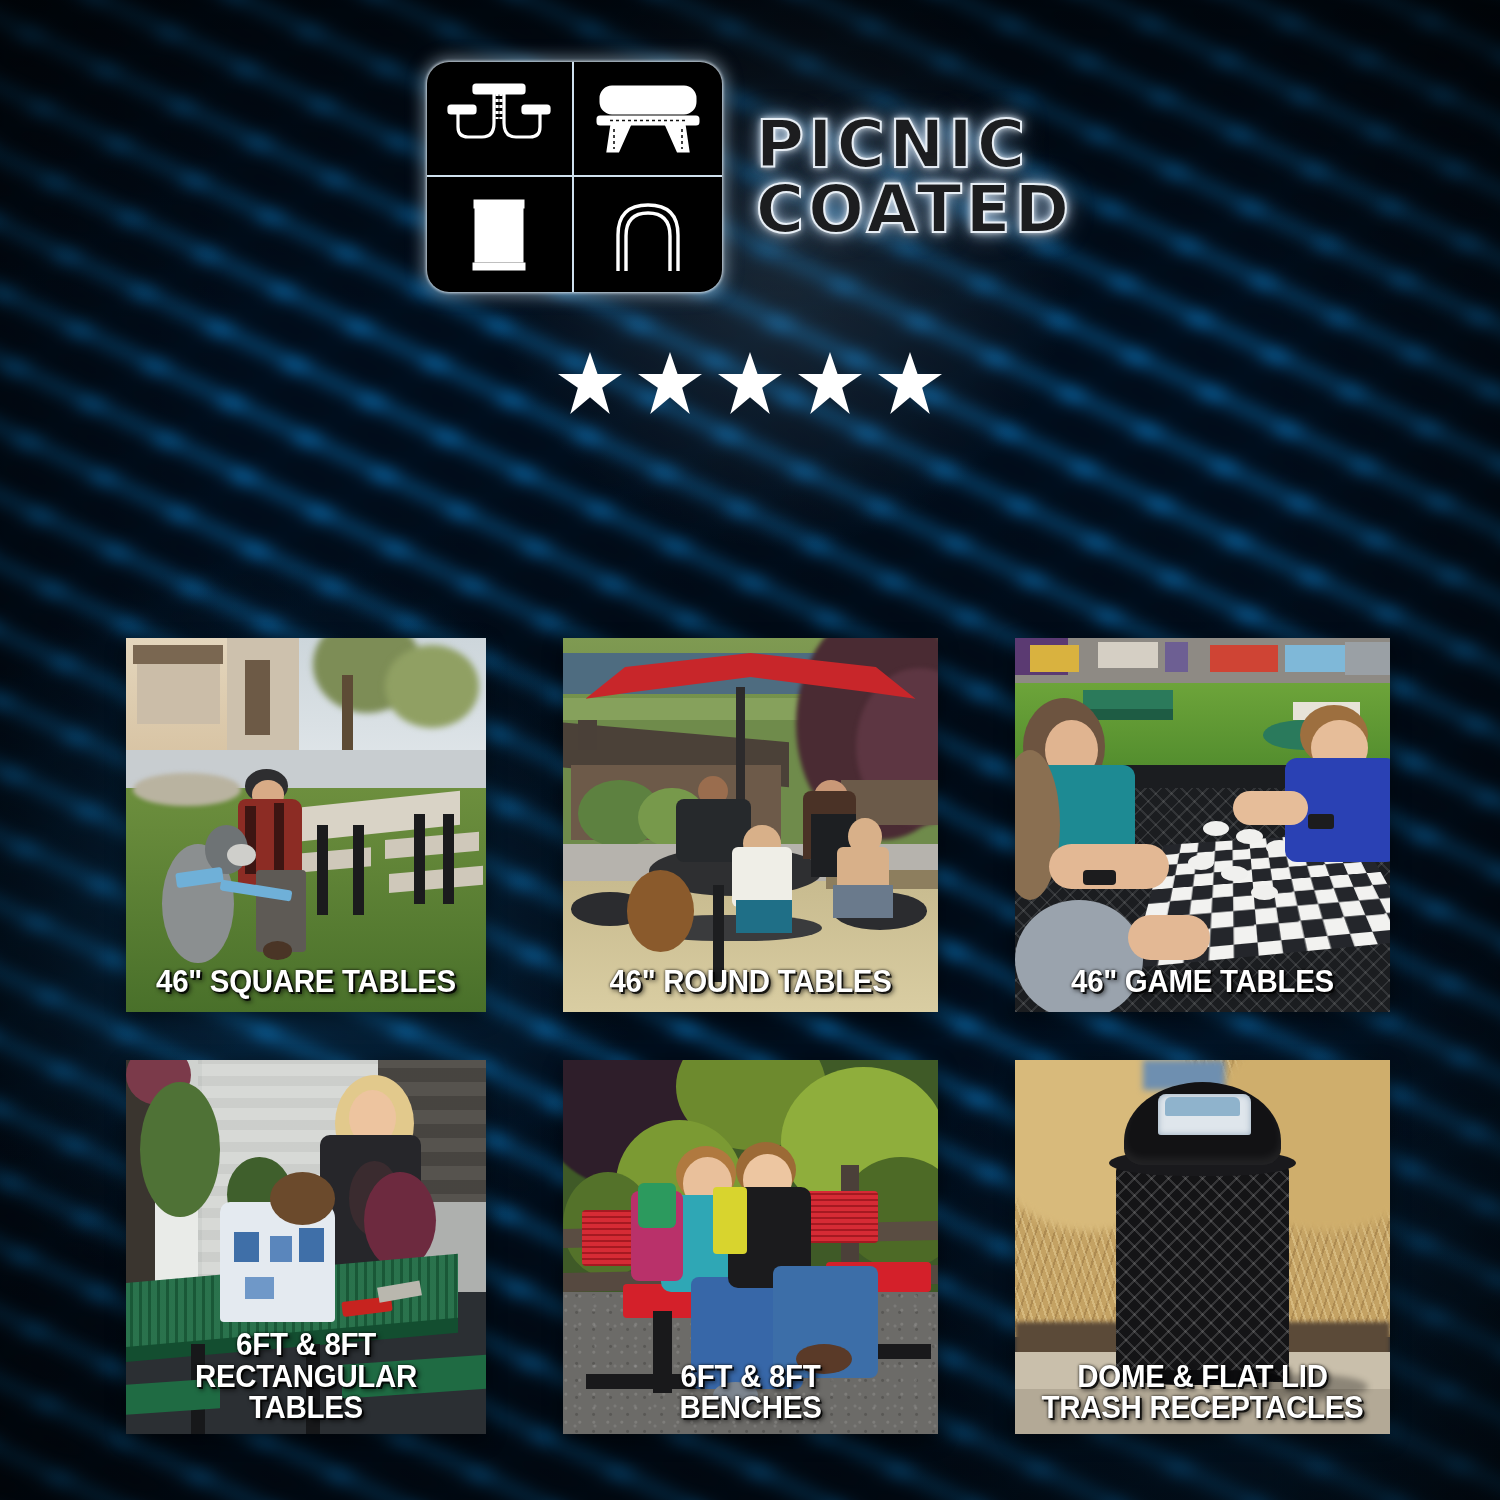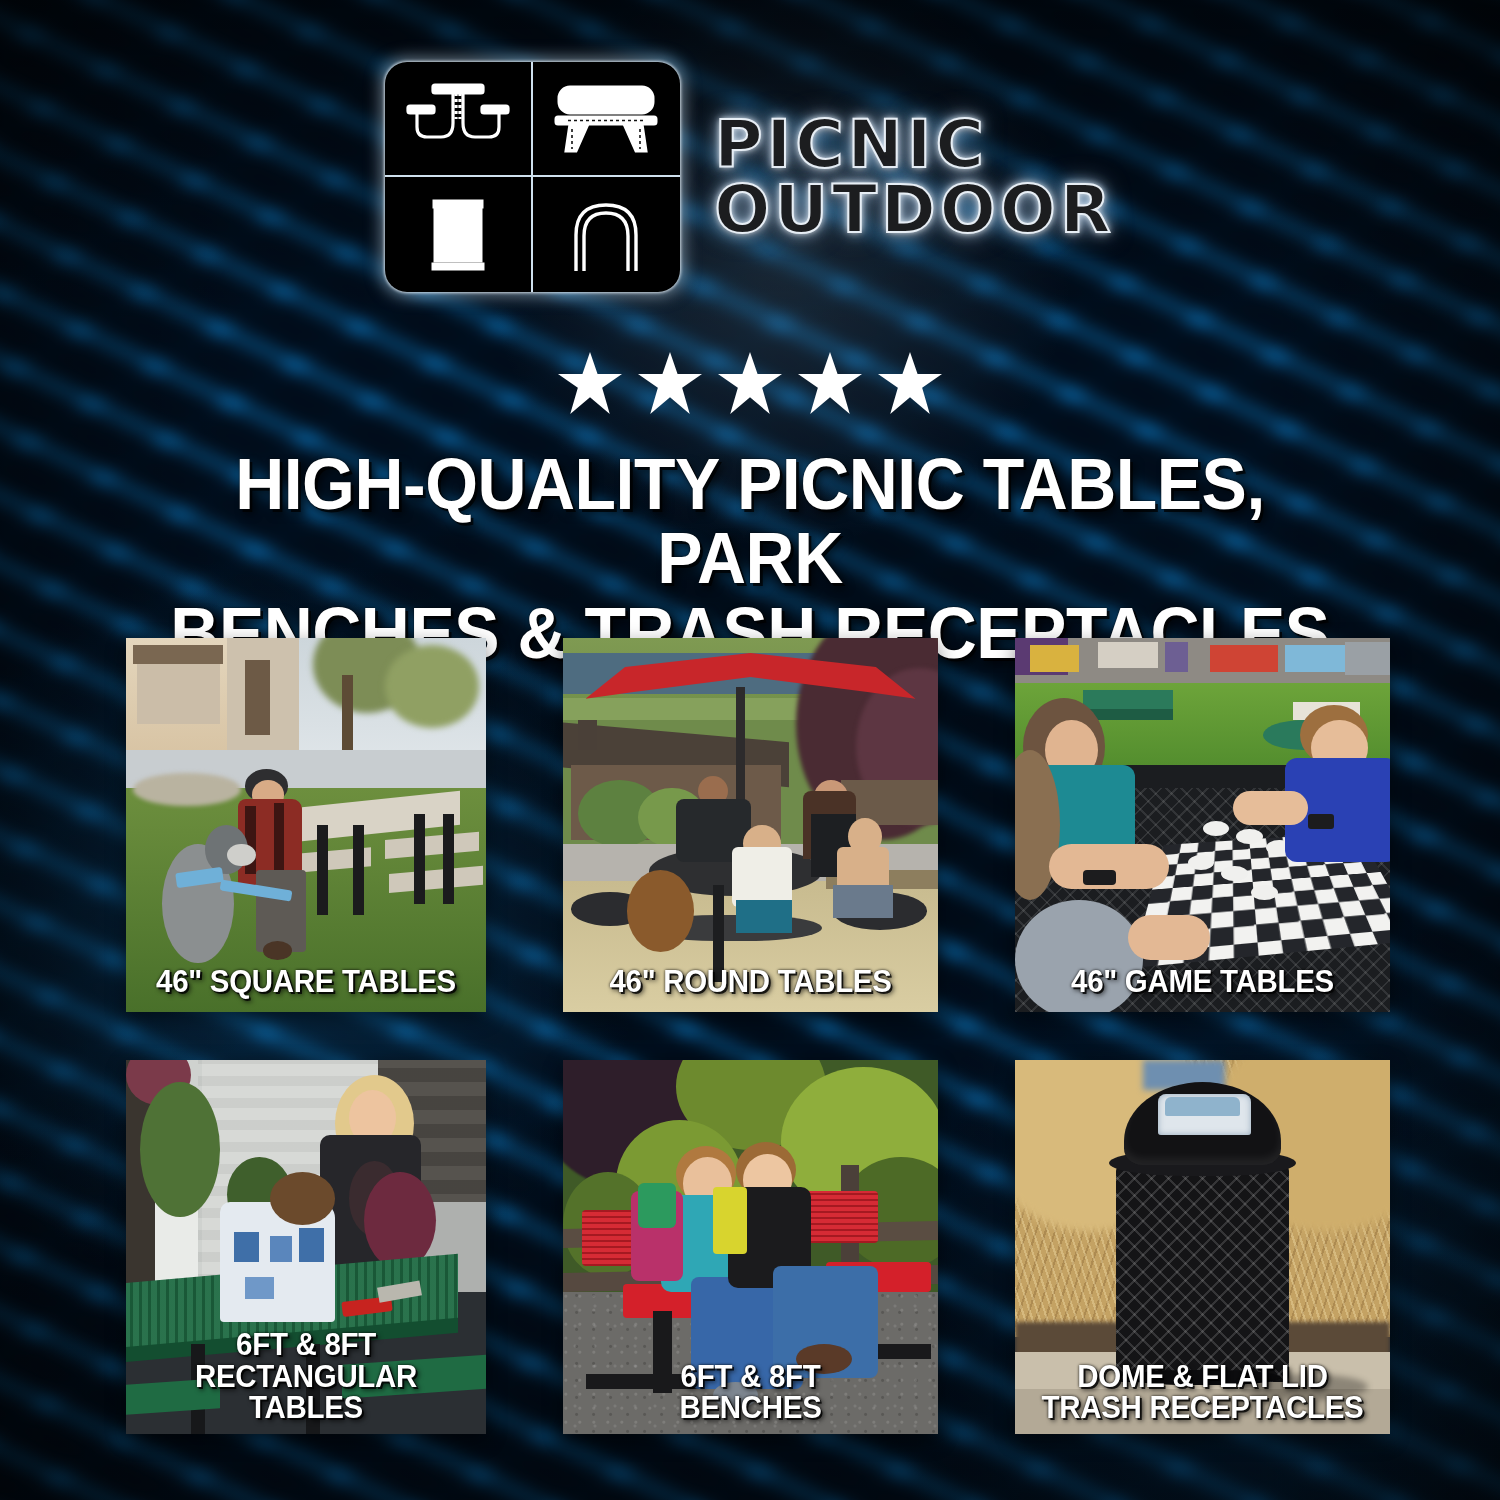--- a/index.html
+++ b/index.html
@@ -206,36 +206,32 @@
             <g fill="none" stroke="#fff" stroke-width="3.4">
               <path d="M24 76 L24 40 Q24 10 54 10 Q84 10 84 40 L84 76"></path>
               <path d="M32 76 L32 41 Q32 18 54 18 Q76 18 76 41 L76 76"></path>
             </g>
           </svg>
         </div>
       </div>
 
       <div class="wordmark">
         <div class="wm-line">PICNIC</div>
-        <div class="wm-line">OUTDOOR</div>
+        <div class="wm-line">COATED</div>
       </div>
     </div>
 
     <div class="stars">
       <div class="star"></div>
       <div class="star"></div>
       <div class="star"></div>
       <div class="star"></div>
       <div class="star"></div>
     </div>
 
-    <div class="headline">
-      <span class="hl-line">HIGH-QUALITY PICNIC TABLES, PARK</span>
-      <span class="hl-line">BENCHES &amp; TRASH RECEPTACLES</span>
-    </div>
 
     <div class="grid">
 
       <div class="tile">
         <div class="scene">
           <div class="rectp" style="left:0;top:0;right:0;height:46%;background:linear-gradient(#cdd6db,#e6ebee);"></div>
           <div class="rectp" style="left:0;top:0;width:42%;height:31%;background:linear-gradient(#e4d6bd,#d8c4a4);"></div>
           <div class="rectp" style="left:2%;top:2%;width:25%;height:5%;background:#7a6751;"></div>
           <div class="rectp" style="left:3%;top:7%;width:23%;height:16%;background:#cbbda8;"></div>
           <div class="rectp" style="left:28%;top:0;width:20%;height:33%;background:#cdc1ad;"></div>

